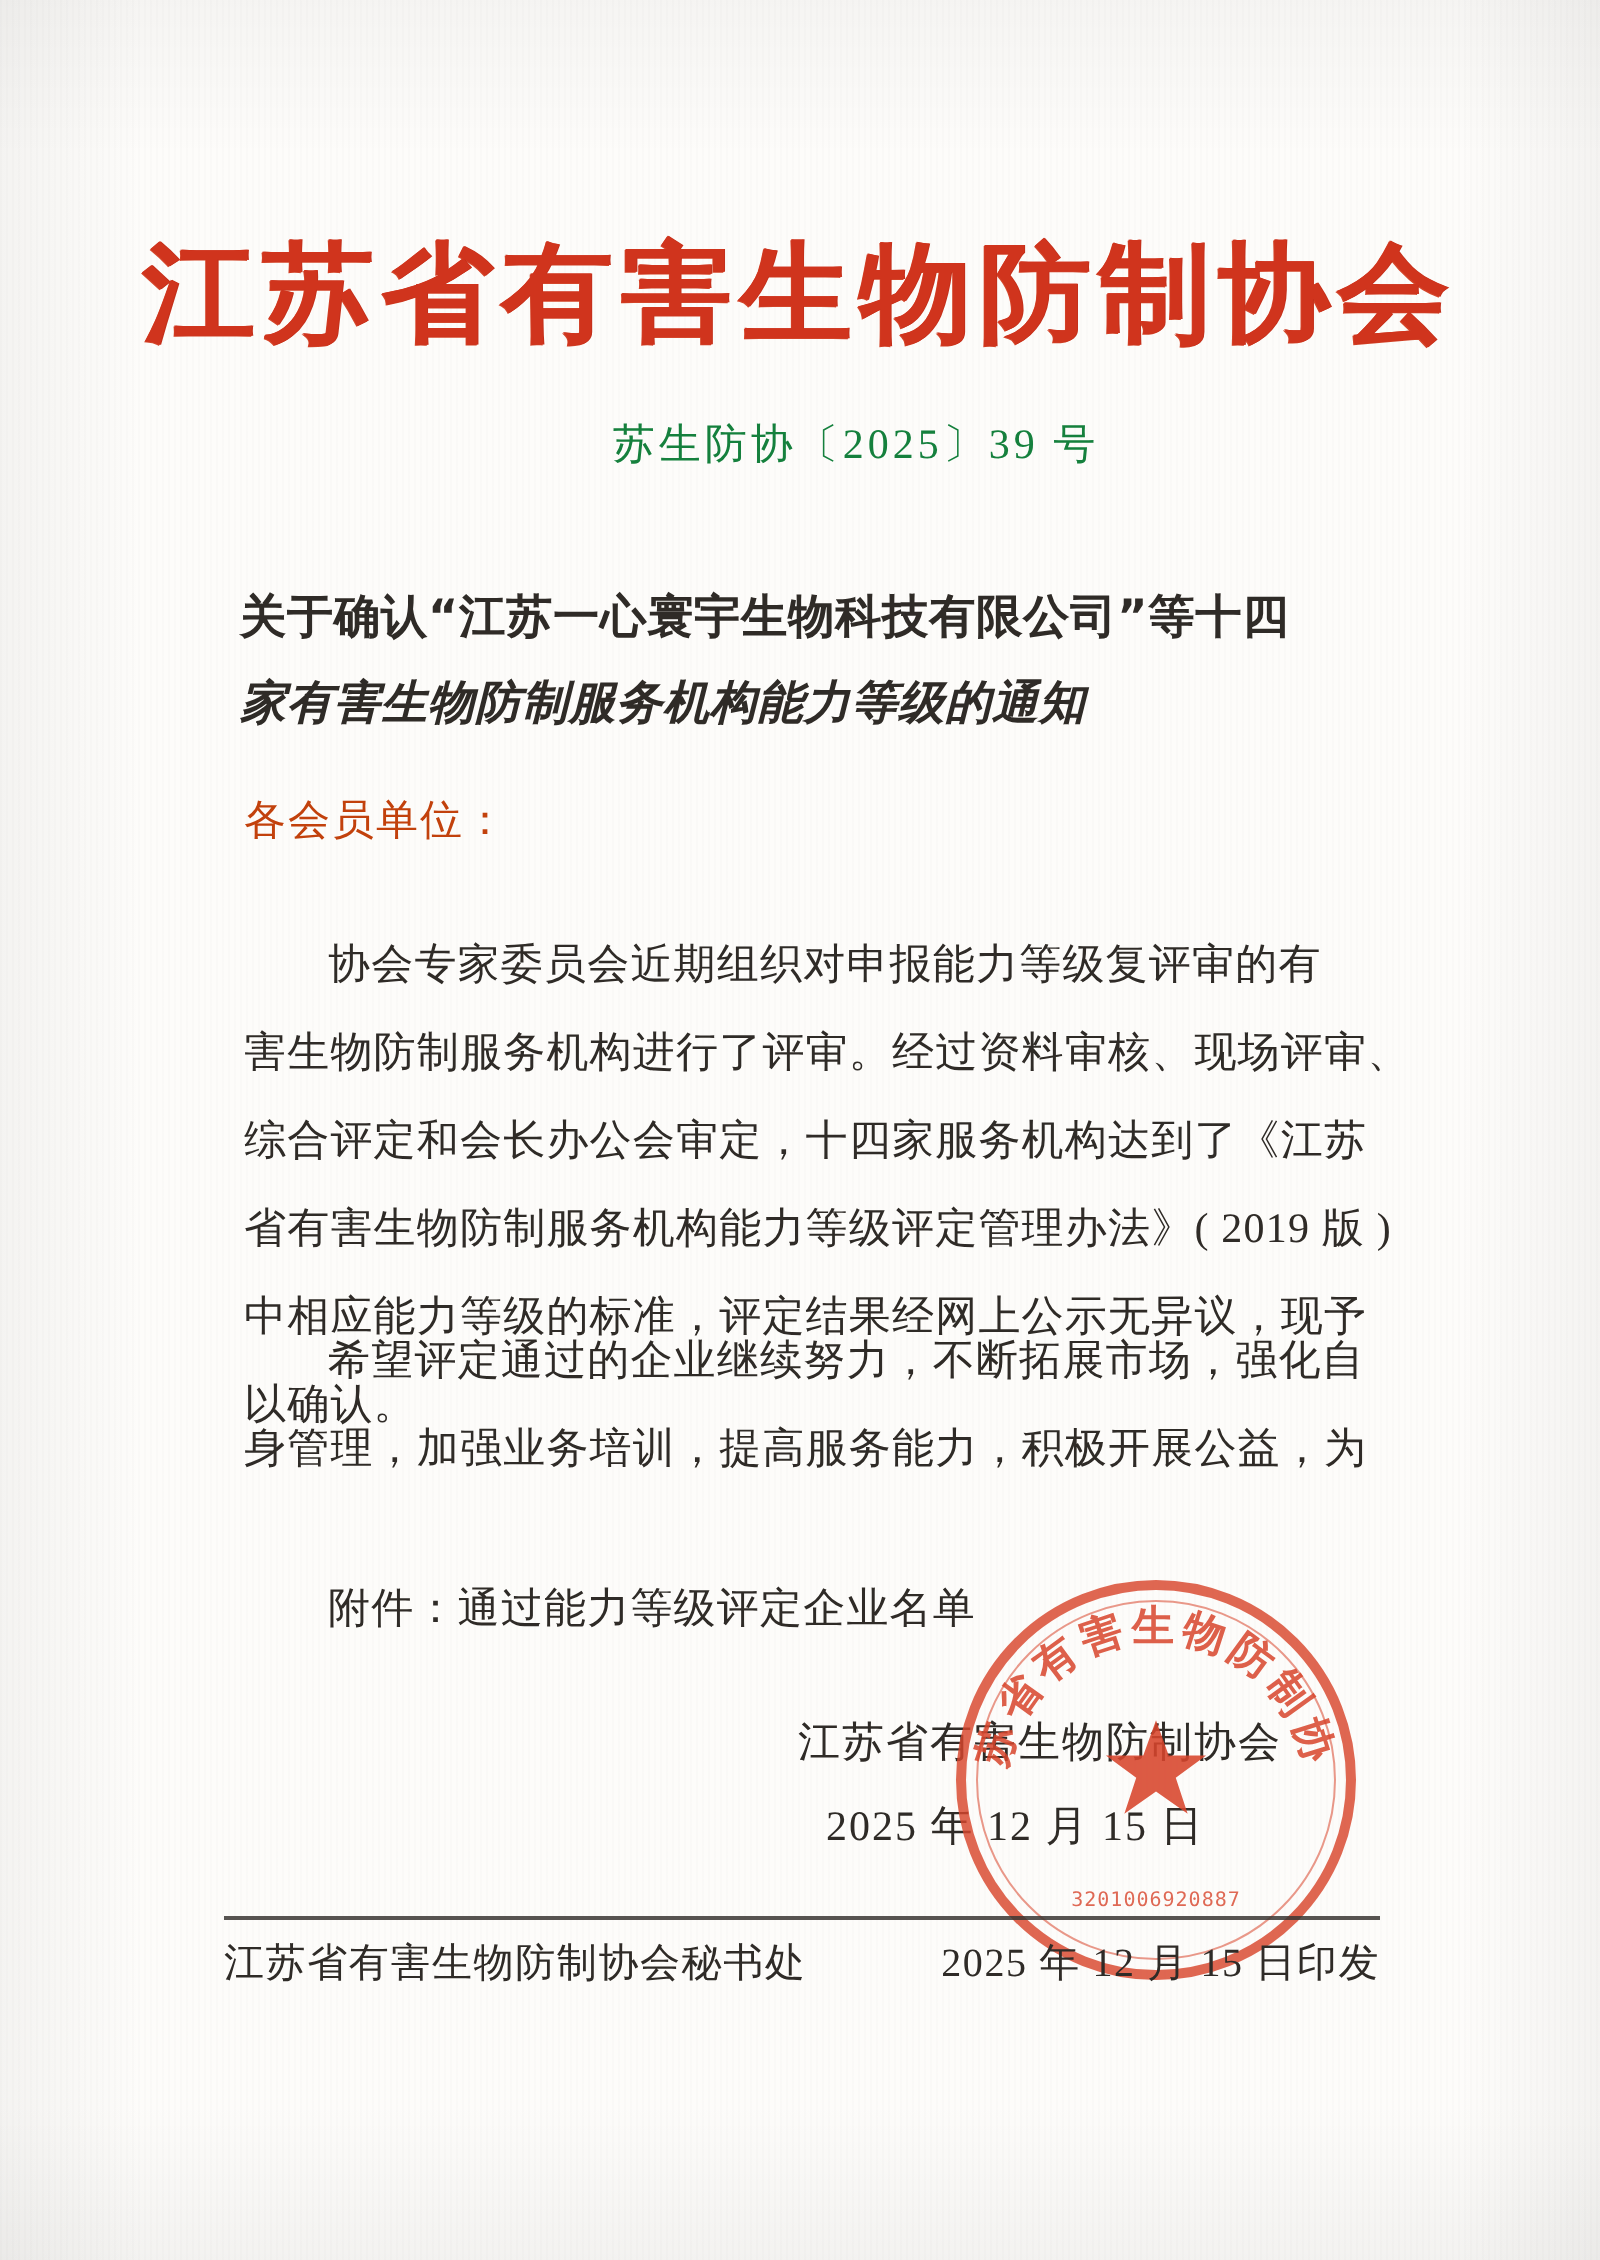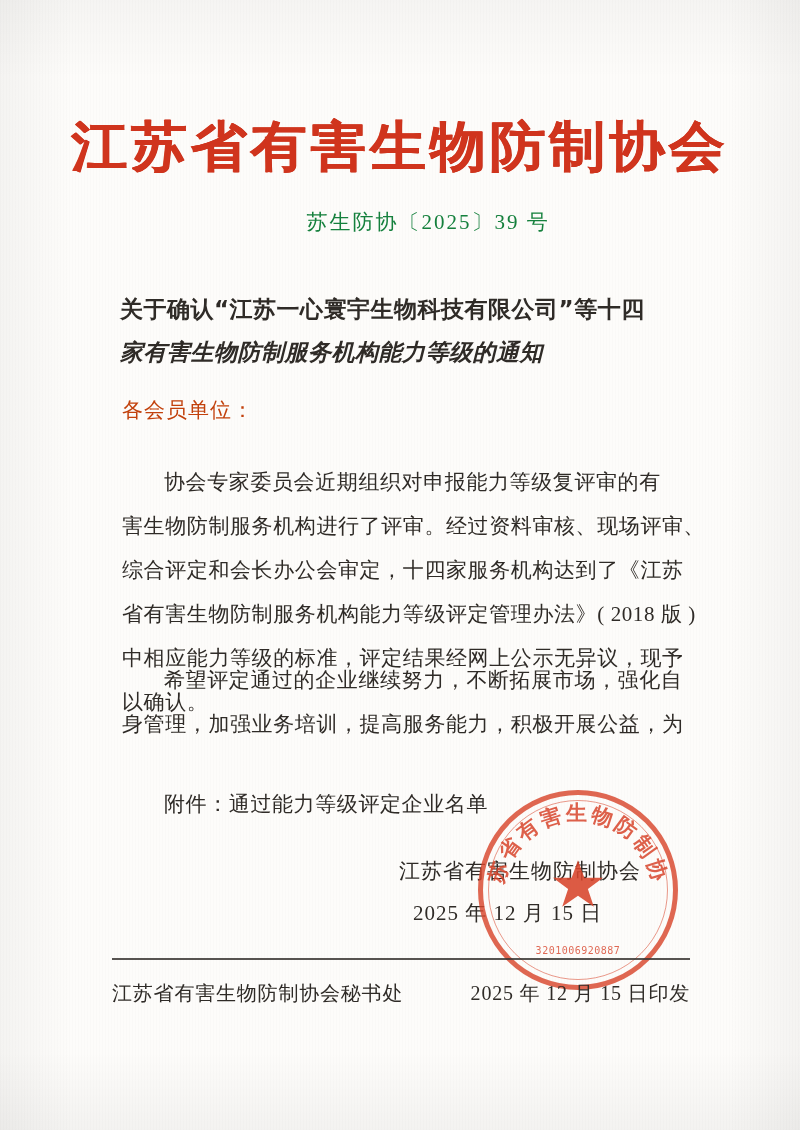--- a/index.html
+++ b/index.html
@@ -215,21 +215,20 @@
     position: absolute;
     left: 112px;
     top: 968px;
     width: 578px;
     display: flex;
     justify-content: space-between;
     align-items: center;
     font-size: 20px;
     color: #2f2b27;
     letter-spacing: 0.8px;
-    margin-top: 12px;
   }
 </style>
 </head>
 <body>
 
 <div class="page">
   <div class="paper-texture"></div>
 
   <div class="content">
 
@@ -243,21 +242,21 @@
       <span class="line l1">关于确认“江苏一心寰宇生物科技有限公司”等十四</span>
       <span class="line l2">家有害生物防制服务机构能力等级的通知</span>
     </div>
 
     <div class="salutation">各会员单位：</div>
 
     <div class="body-block" id="para-1">
       <span class="para-line indent">协会专家委员会近期组织对申报能力等级复评审的有</span>
       <span class="para-line">害生物防制服务机构进行了评审。经过资料审核、现场评审、</span>
       <span class="para-line">综合评定和会长办公会审定，十四家服务机构达到了《江苏</span>
-      <span class="para-line">省有害生物防制服务机构能力等级评定管理办法》( 2018 版 )</span>
+      <span class="para-line">省有害生物防制服务机构能力等级评定管理办法》( 2019 版 )</span>
       <span class="para-line">中相应能力等级的标准，评定结果经网上公示无异议，现予</span>
       <span class="para-line">以确认。</span>
     </div>
 
     <div class="body-block" id="para-2">
       <span class="para-line indent">希望评定通过的企业继续努力，不断拓展市场，强化自</span>
       <span class="para-line">身管理，加强业务培训，提高服务能力，积极开展公益，为</span>
     </div>
 
     <div class="attachment">附件：通过能力等级评定企业名单</div>

